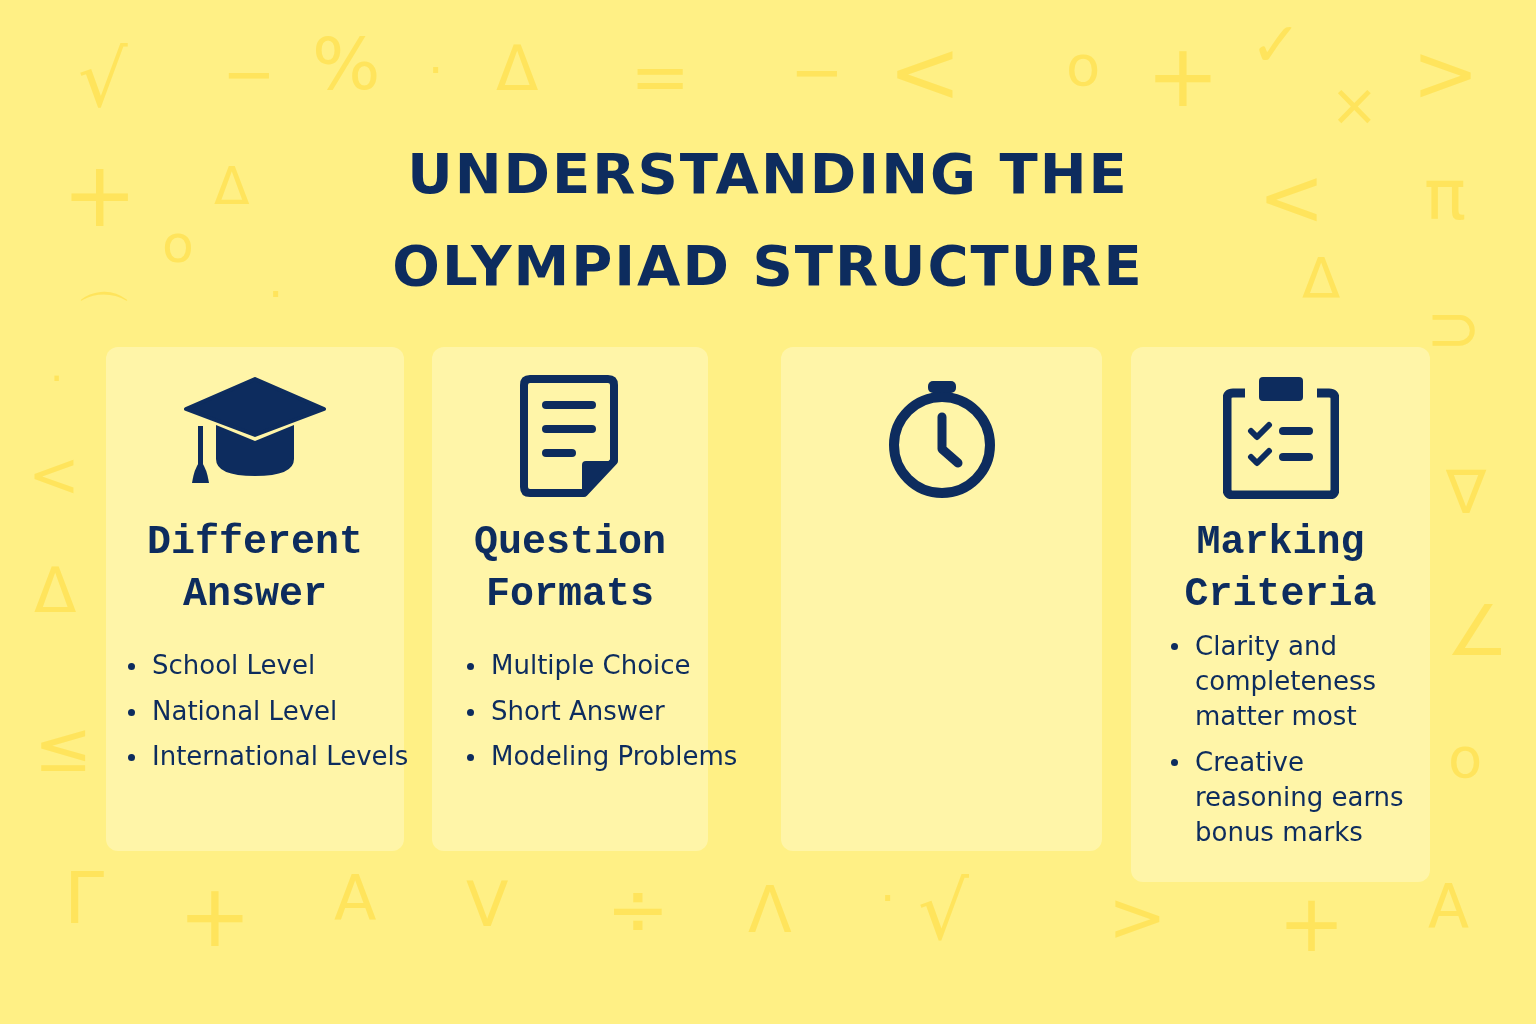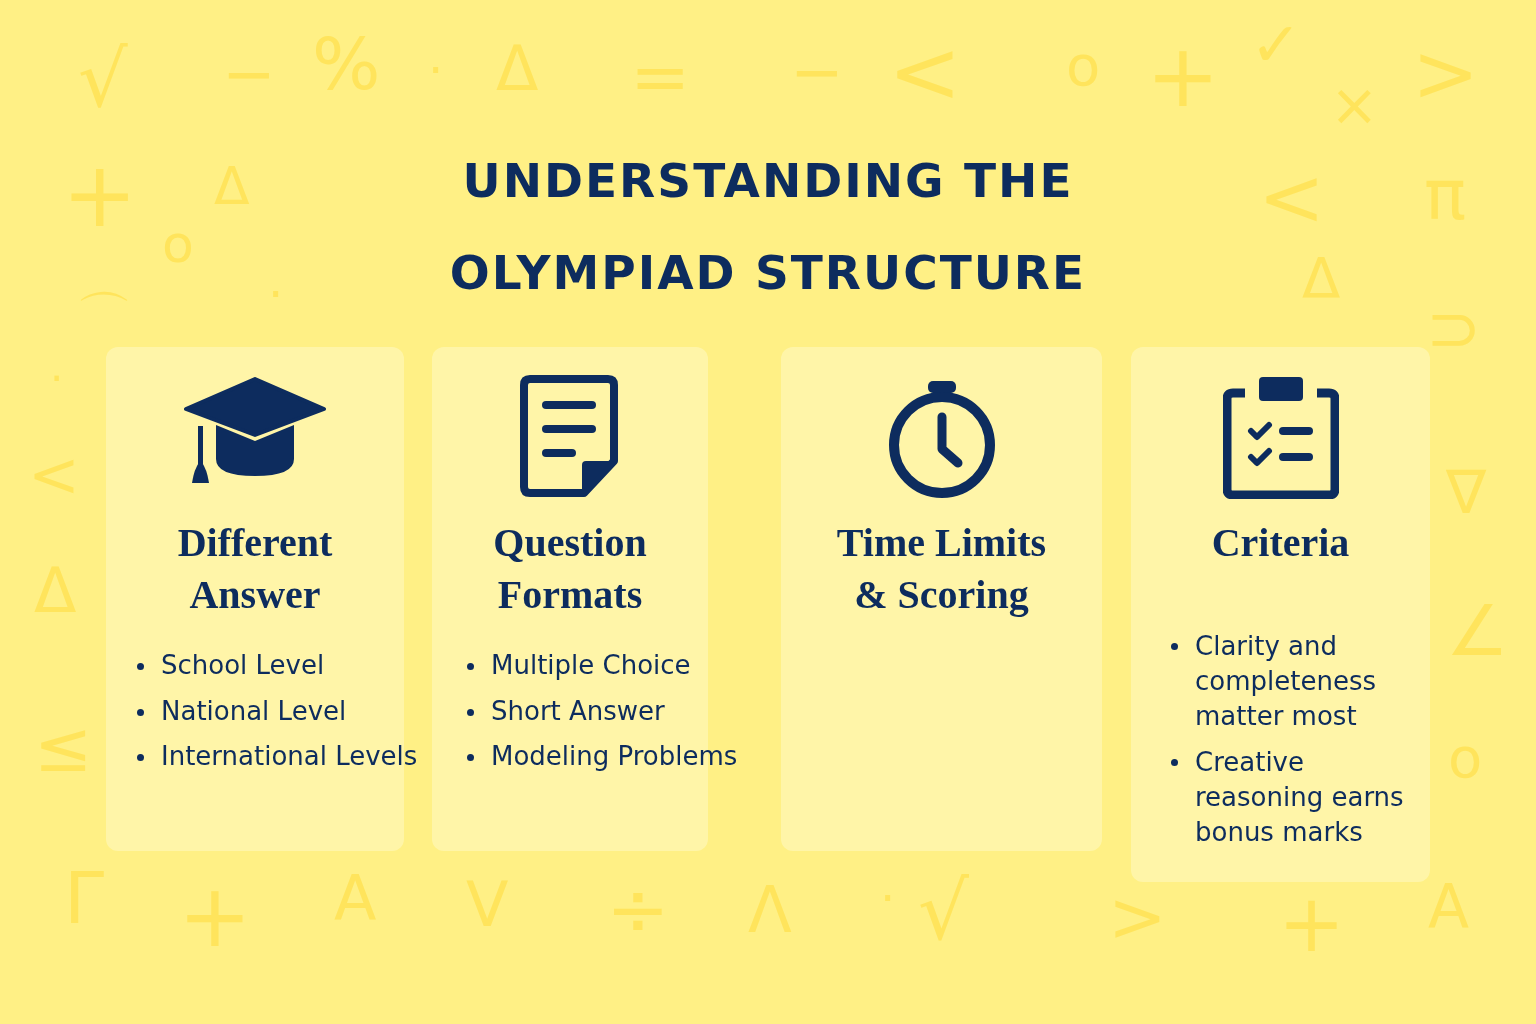--- a/index.html
+++ b/index.html
@@ -18,44 +18,43 @@
     line-height: 1;
     font-weight: normal;
   }
   .title {
     position: absolute;
     left: 0; right: 0;
     top: 128px;
     text-align: center;
     font-family: "DejaVu Sans", sans-serif;
     font-weight: bold;
-    font-size: 47px;
+    font-size: 56px;
     line-height: 92px;
     letter-spacing: 2px;
     color: #0D2C5E;
-    margin-top: 7px;
   }
   .title span { display: block; }
   .card {
     position: absolute;
     background: #FFF5A8;
     border-radius: 12px;
     top: 347px;
   }
   .card .icon {
     position: absolute;
     left: 50%;
     transform: translateX(-50%);
   }
   .card .heading {
     position: absolute;
     left: 0; right: 0;
     top: 170px;
     text-align: center;
-    font-family: Liberation Serif, serif;
+    font-family: Liberation Mono, monospace;
     font-weight: bold;
     font-size: 40px;
     line-height: 52px;
     color: #0D2C5E;
   }
   .card .heading span { display: block; }
   .card ul {
     position: absolute;
     list-style: none;
     top: 296px;
@@ -138,21 +137,21 @@
       <polygon points="73,2 142,32 73,58 4,32" fill="#0D2C5E" stroke="#0D2C5E" stroke-width="4" stroke-linejoin="round"></polygon>
       <path d="M34,48 L34,82 Q34,99 73,99 Q112,99 112,82 L112,48 L73,64 Z" fill="#0D2C5E"></path>
       <rect x="16" y="49" width="5" height="38" fill="#0D2C5E"></rect>
       <path d="M18,84 Q12,92 10,106 L27,106 Q25,92 19,84 Z" fill="#0D2C5E"></path>
     </svg>
   </div>
   <div class="heading">
     <span>Different</span>
     <span>Answer</span>
   </div>
-  <ul style="left:31px;">
+  <ul style="left:22px;">
     <li>School Level</li>
     <li>National Level</li>
     <li>International Levels</li>
   </ul>
 </div>
 
 <div class="card card2" style="left:432px;width:276px;height:504px;">
   <div class="icon" style="top:28px;width:100px;height:122px;">
     <svg width="100" height="122" viewBox="0 0 100 122">
       <path d="M10,4 L88,4 Q94,4 94,10 L94,86 L64,118 L10,118 Q4,118 4,112 L4,10 Q4,4 10,4 Z" fill="none" stroke="#0D2C5E" stroke-width="8" stroke-linejoin="round"></path>
@@ -173,38 +172,35 @@
   </ul>
 </div>
 
 <div class="card card3" style="left:781px;width:321px;height:504px;">
   <div class="icon" style="top:32px;width:112px;height:122px;">
     <svg width="112" height="122" viewBox="0 0 112 122">
       <rect x="42" y="2" width="28" height="12" rx="5" fill="#0D2C5E"></rect>
       <circle cx="56" cy="66" r="48" fill="none" stroke="#0D2C5E" stroke-width="10"></circle>
       <path d="M56,38 L56,70 L72,84" fill="none" stroke="#0D2C5E" stroke-width="9" stroke-linecap="round" stroke-linejoin="round"></path>
     </svg>
-  </div>
-  <div class="heading">
-    <span>Time Limits</span>
-    <span>&amp; Scoring</span>
   </div>
 </div>
 
 <div class="card card4" style="left:1131px;width:299px;height:535px;">
   <div class="icon" style="top:28px;width:116px;height:124px;">
     <svg width="116" height="124" viewBox="0 0 116 124">
       <path d="M22,18 L10,18 Q4,18 4,24 L4,114 Q4,120 10,120 L106,120 Q112,120 112,114 L112,24 Q112,18 106,18 L94,18" fill="none" stroke="#0D2C5E" stroke-width="9" stroke-linejoin="round"></path>
       <rect x="36" y="2" width="44" height="24" rx="4" fill="#0D2C5E"></rect>
       <path d="M28,56 L34,62 L46,50" fill="none" stroke="#0D2C5E" stroke-width="6" stroke-linecap="round" stroke-linejoin="round"></path>
       <path d="M28,82 L34,88 L46,76" fill="none" stroke="#0D2C5E" stroke-width="6" stroke-linecap="round" stroke-linejoin="round"></path>
       <rect x="56" y="52" width="34" height="8" rx="4" fill="#0D2C5E"></rect>
       <rect x="56" y="78" width="34" height="8" rx="4" fill="#0D2C5E"></rect>
     </svg>
   </div>
   <div class="heading">
+    <span>Marking</span>
     <span>Criteria</span>
   </div>
   <ul style="left:40px;right:14px;top:282px;">
     <li>Clarity and completeness matter most</li>
     <li>Creative reasoning earns bonus marks</li>
   </ul>
 </div>
 
 </body></html>

